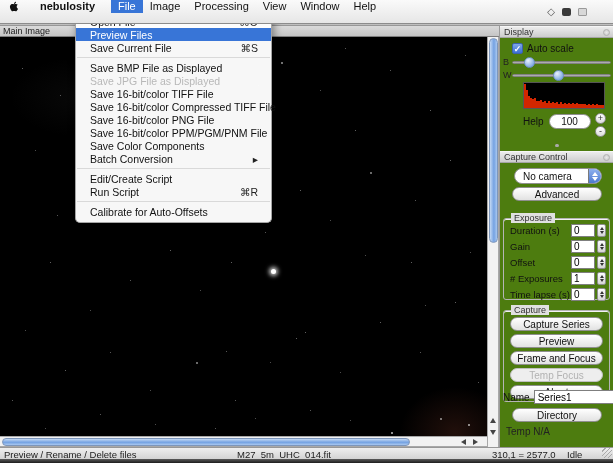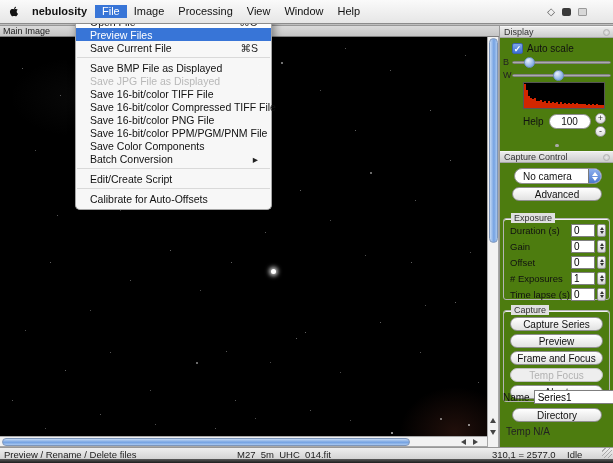--- a/index.html
+++ b/index.html
@@ -7,21 +7,21 @@
   body {
     position:relative; overflow:hidden;
     font-family:"Liberation Sans", sans-serif;
     background:#d6d6d6; font-size:10px; color:#111;
   }
   .abs { position:absolute; }
 
   
   #menubar { position:absolute; left:0; top:0; width:613px; height:24px; z-index:60;
     background:linear-gradient(#fafafa,#e6e6e6); border-bottom:1px solid #8c8c8c;
-    display:flex; align-items:center; font-size:11px; }
+    display:flex; font-size:11px;gap:8px; }
   .apple { display:flex; align-items:center; padding:0 5px 0 9px; height:13px; }
   .appname { font-weight:bold; padding:0 8px; line-height:13px; }
   .menu-item { padding:0 7px; height:13px; line-height:13px; cursor:default; }
   .menu-item.active { background:#3875d7; color:#fff; }
   .mb-status { margin-left:auto; display:flex; align-items:center; gap:7px; padding-right:26px; }
   .st-diamond { color:#555; font-size:10px; line-height:10px; }
   .st-dark { width:9px; height:8px; background:#3a3a3a; border-radius:2px; }
   .st-light { width:9px; height:8px; background:#d8d8d8; border:1px solid #9a9a9a; border-radius:1px; }
 
   
@@ -473,20 +473,24 @@
       <span>Save Color Components</span>
     </div>
     <div class="menu-row">
       <span>Batch Conversion</span>
       <span class="ms">▸</span>
     </div>
     <div class="menu-sep"></div>
     <div class="menu-row">
       <span>Edit/Create Script</span>
     </div>
+    <div class="menu-row">
+      <span>Run Script</span>
+      <span class="ms">⌘R</span>
+    </div>
     <div class="menu-sep"></div>
     <div class="menu-row">
       <span>Calibrate for Auto-Offsets</span>
     </div>
   </div>
 
 <div id="statusbar" class="abs">
   <span id="sb-left">Preview / Rename / Delete files</span>
   <span id="sb-file">M27_5m_UHC_014.fit</span>
   <span id="sb-pixel">310,1 = 2577.0</span>

